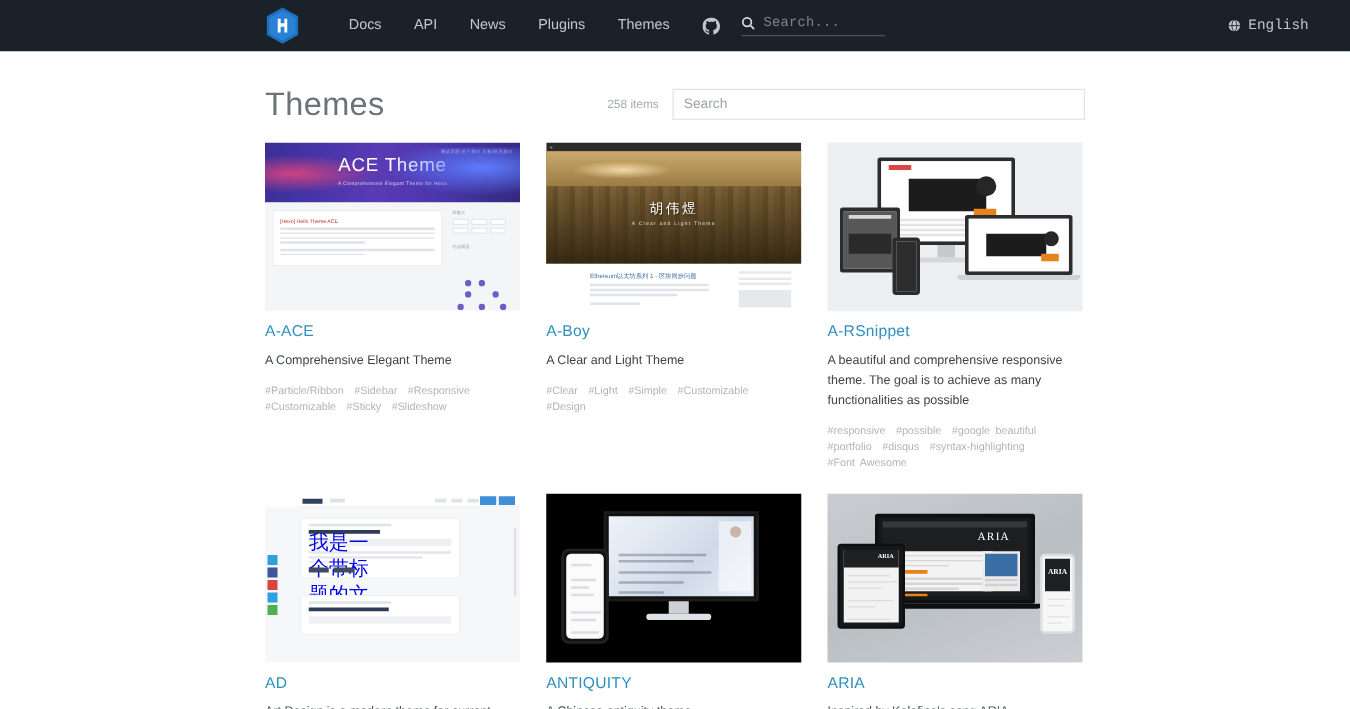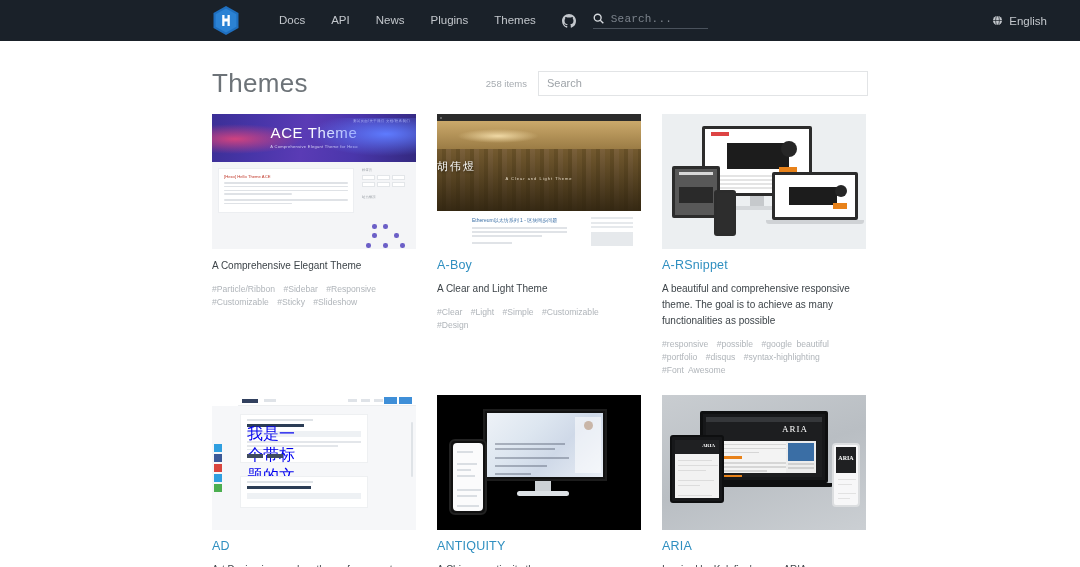--- a/index.html
+++ b/index.html
@@ -69,20 +69,21 @@
   }
 
   .lang {
     margin-left: auto;
     display: flex;
     align-items: center;
     color: #c3c7cc;
     font-size: 11.5px;
     gap: 6px;
     padding-right: 3px;
+    font-family: Liberation Mono, monospace;
   }
   .globe { width: 11px; height: 11px; }
 
   
   .page {
     padding: 0 212px;
   }
   .page-head {
     display: flex;
     align-items: center;
@@ -226,21 +227,21 @@
     content:""; position:absolute; left:10%; top:30%; width:40%; height:50%;
     background: radial-gradient(ellipse,#f0d9a5 0%, rgba(240,217,165,0) 70%);
   }
   .t-aboy .photo .city{
     position:absolute; bottom:0; left:0; right:0; height:62px;
     background:
       linear-gradient(to bottom, rgba(90,70,35,.2), rgba(45,34,15,.9)),
       repeating-linear-gradient(90deg,#7a5f32 0 5px,#6b5329 5px 9px,#836740 9px 14px);
   }
   .t-aboy .photo .t{
-    position:absolute; left:0; right:0; top:38px; 
+    position:absolute; left:0; right:0; top:38px; text-align:center;
     color:#fff; font-size:11px; letter-spacing:2px; text-shadow:0 1px 3px rgba(0,0,0,.6);
   }
   .t-aboy .photo .s{
     position:absolute; left:0; right:0; top:55px; text-align:center;
     color:#e7dcc6; font-size:4px; letter-spacing:1px;
   }
   .t-aboy .under{ position:absolute; top:97px; left:0; right:0; bottom:0; background:#fff; }
   .t-aboy .under .h{ position:absolute; left:35px; top:6px; color:#3a6ea5; font-size:5px;}
   .t-aboy .under .l{ position:absolute; left:35px; width:95px; height:1.6px; background:#e0e3e7;}
   .t-aboy .under .sd{ position:absolute; right:8px; top:6px; width:42px;}
@@ -435,20 +436,21 @@
             <i style="left:6px;top:9"></i>
               <i style="left:6px;top:9px"></i>
               <i style="left:28px;top:9px"></i>
             <i style="left:0px;top:19px"></i>
               <i style="left:17px;top:19px"></i>
               <i style="left:34px;top:19px"></i>
 
           </div>
         </div>
       </a>
+      <a href="#" class="card-title">A-ACE</a>
       <div class="card-desc">A Comprehensive Elegant Theme</div>
       <div class="card-tags">
         <span>#Particle/Ribbon</span>
         <span>#Sidebar</span>
         <span>#Responsive</span>
         <span>#Customizable</span>
         <span>#Sticky</span>
         <span>#Slideshow</span>
       </div>
     </div>

